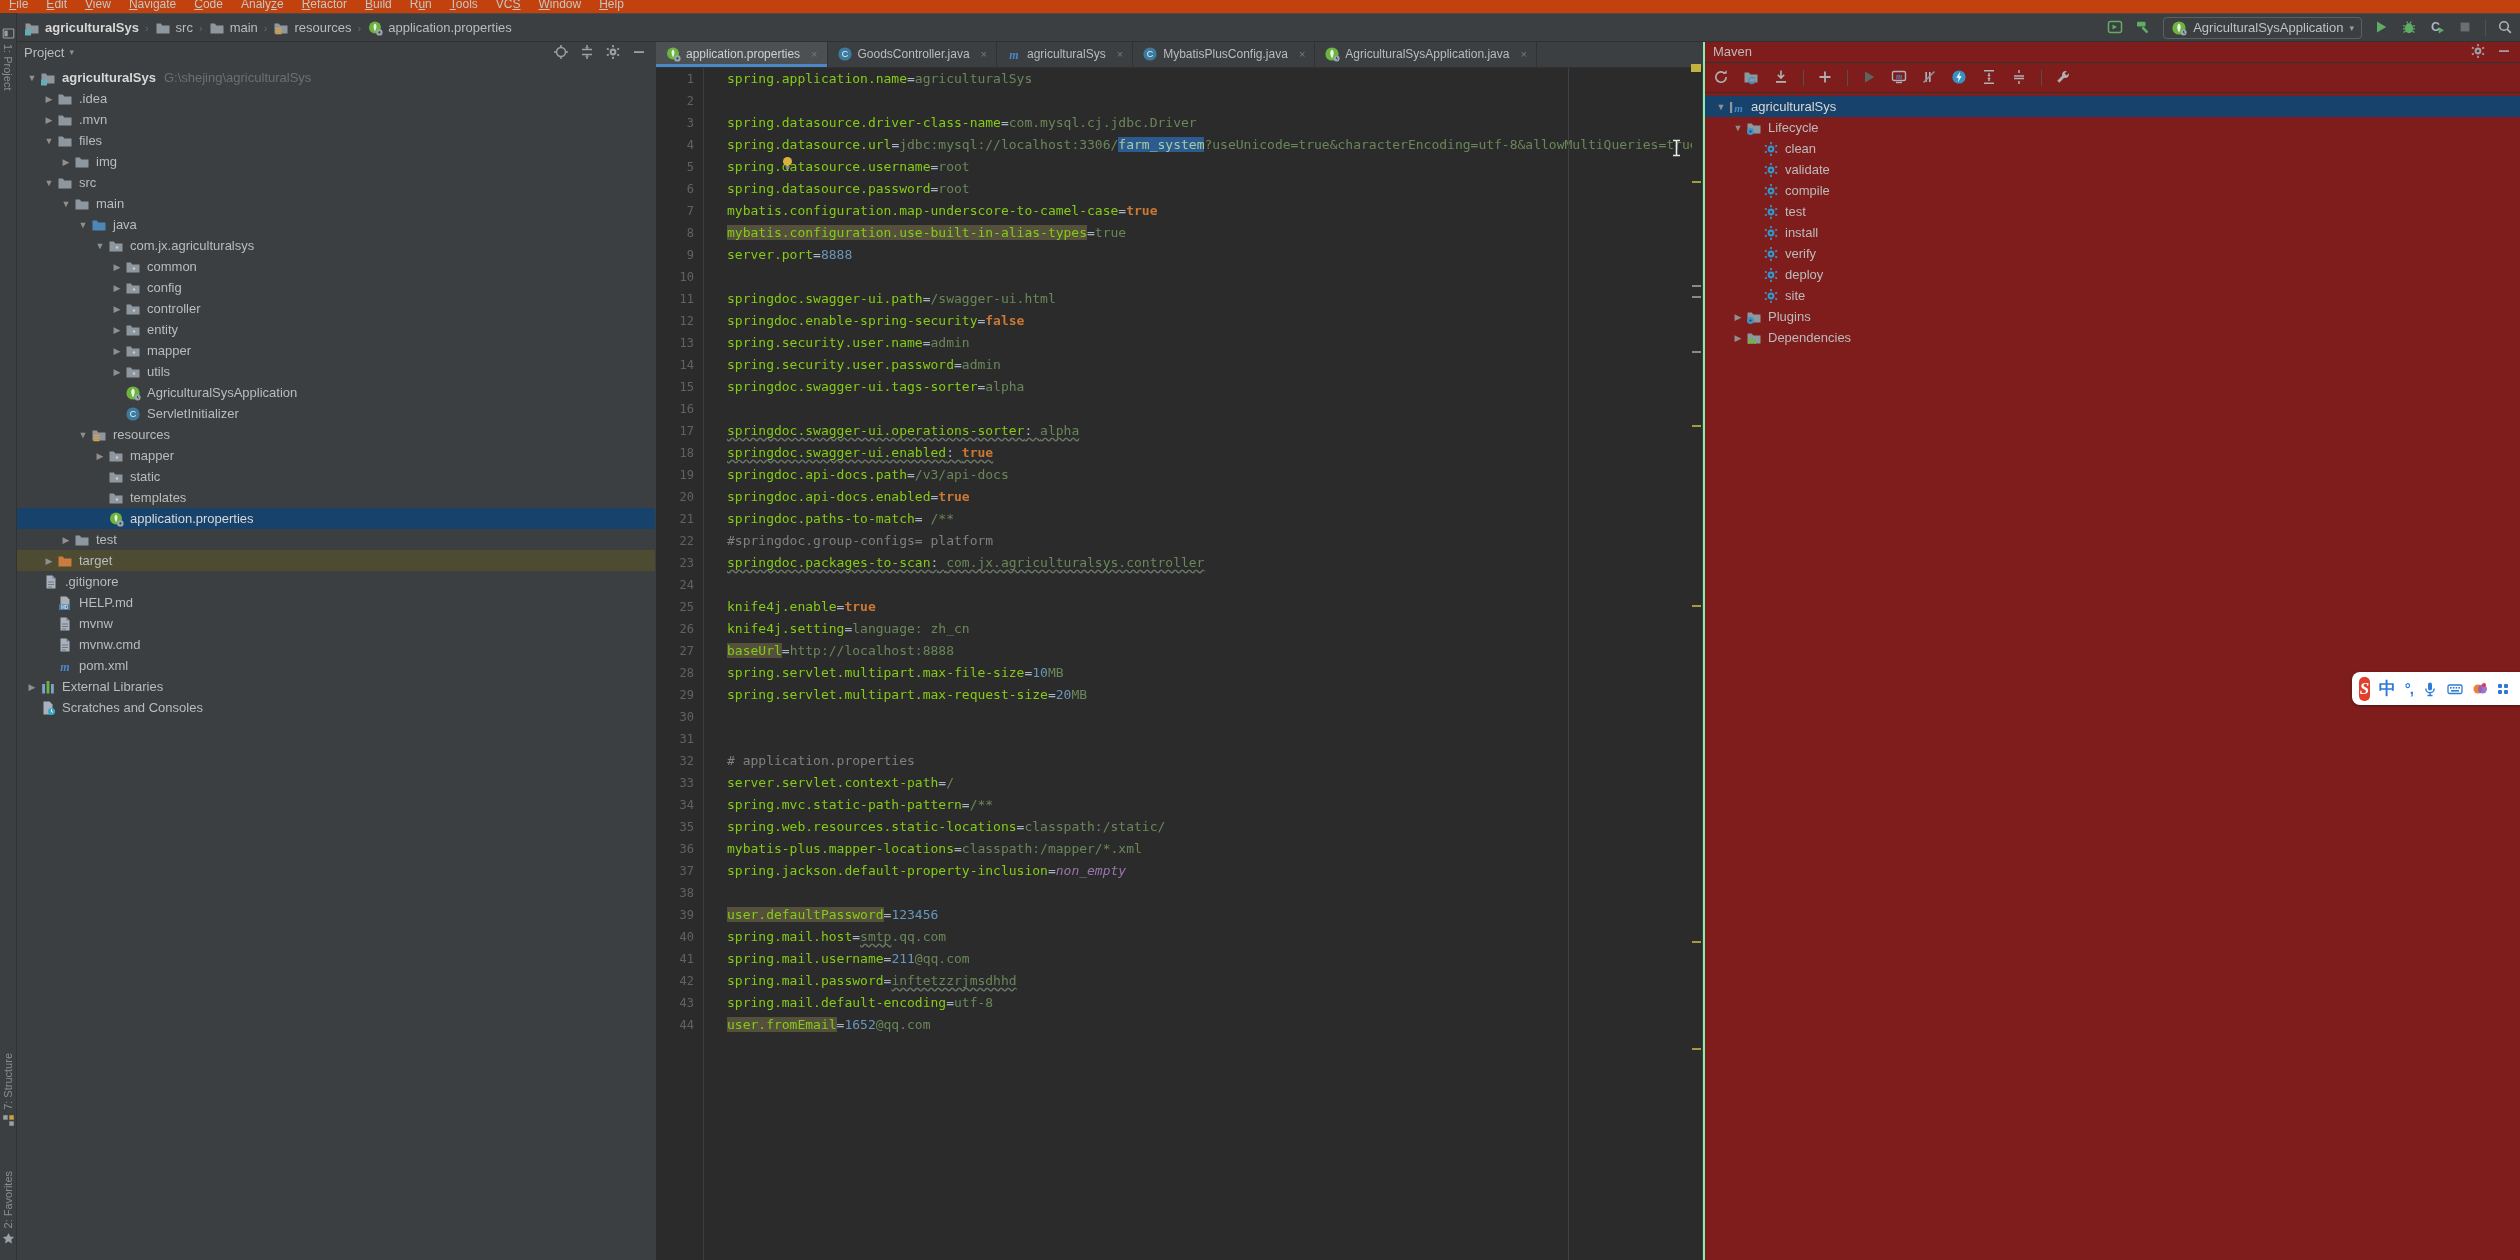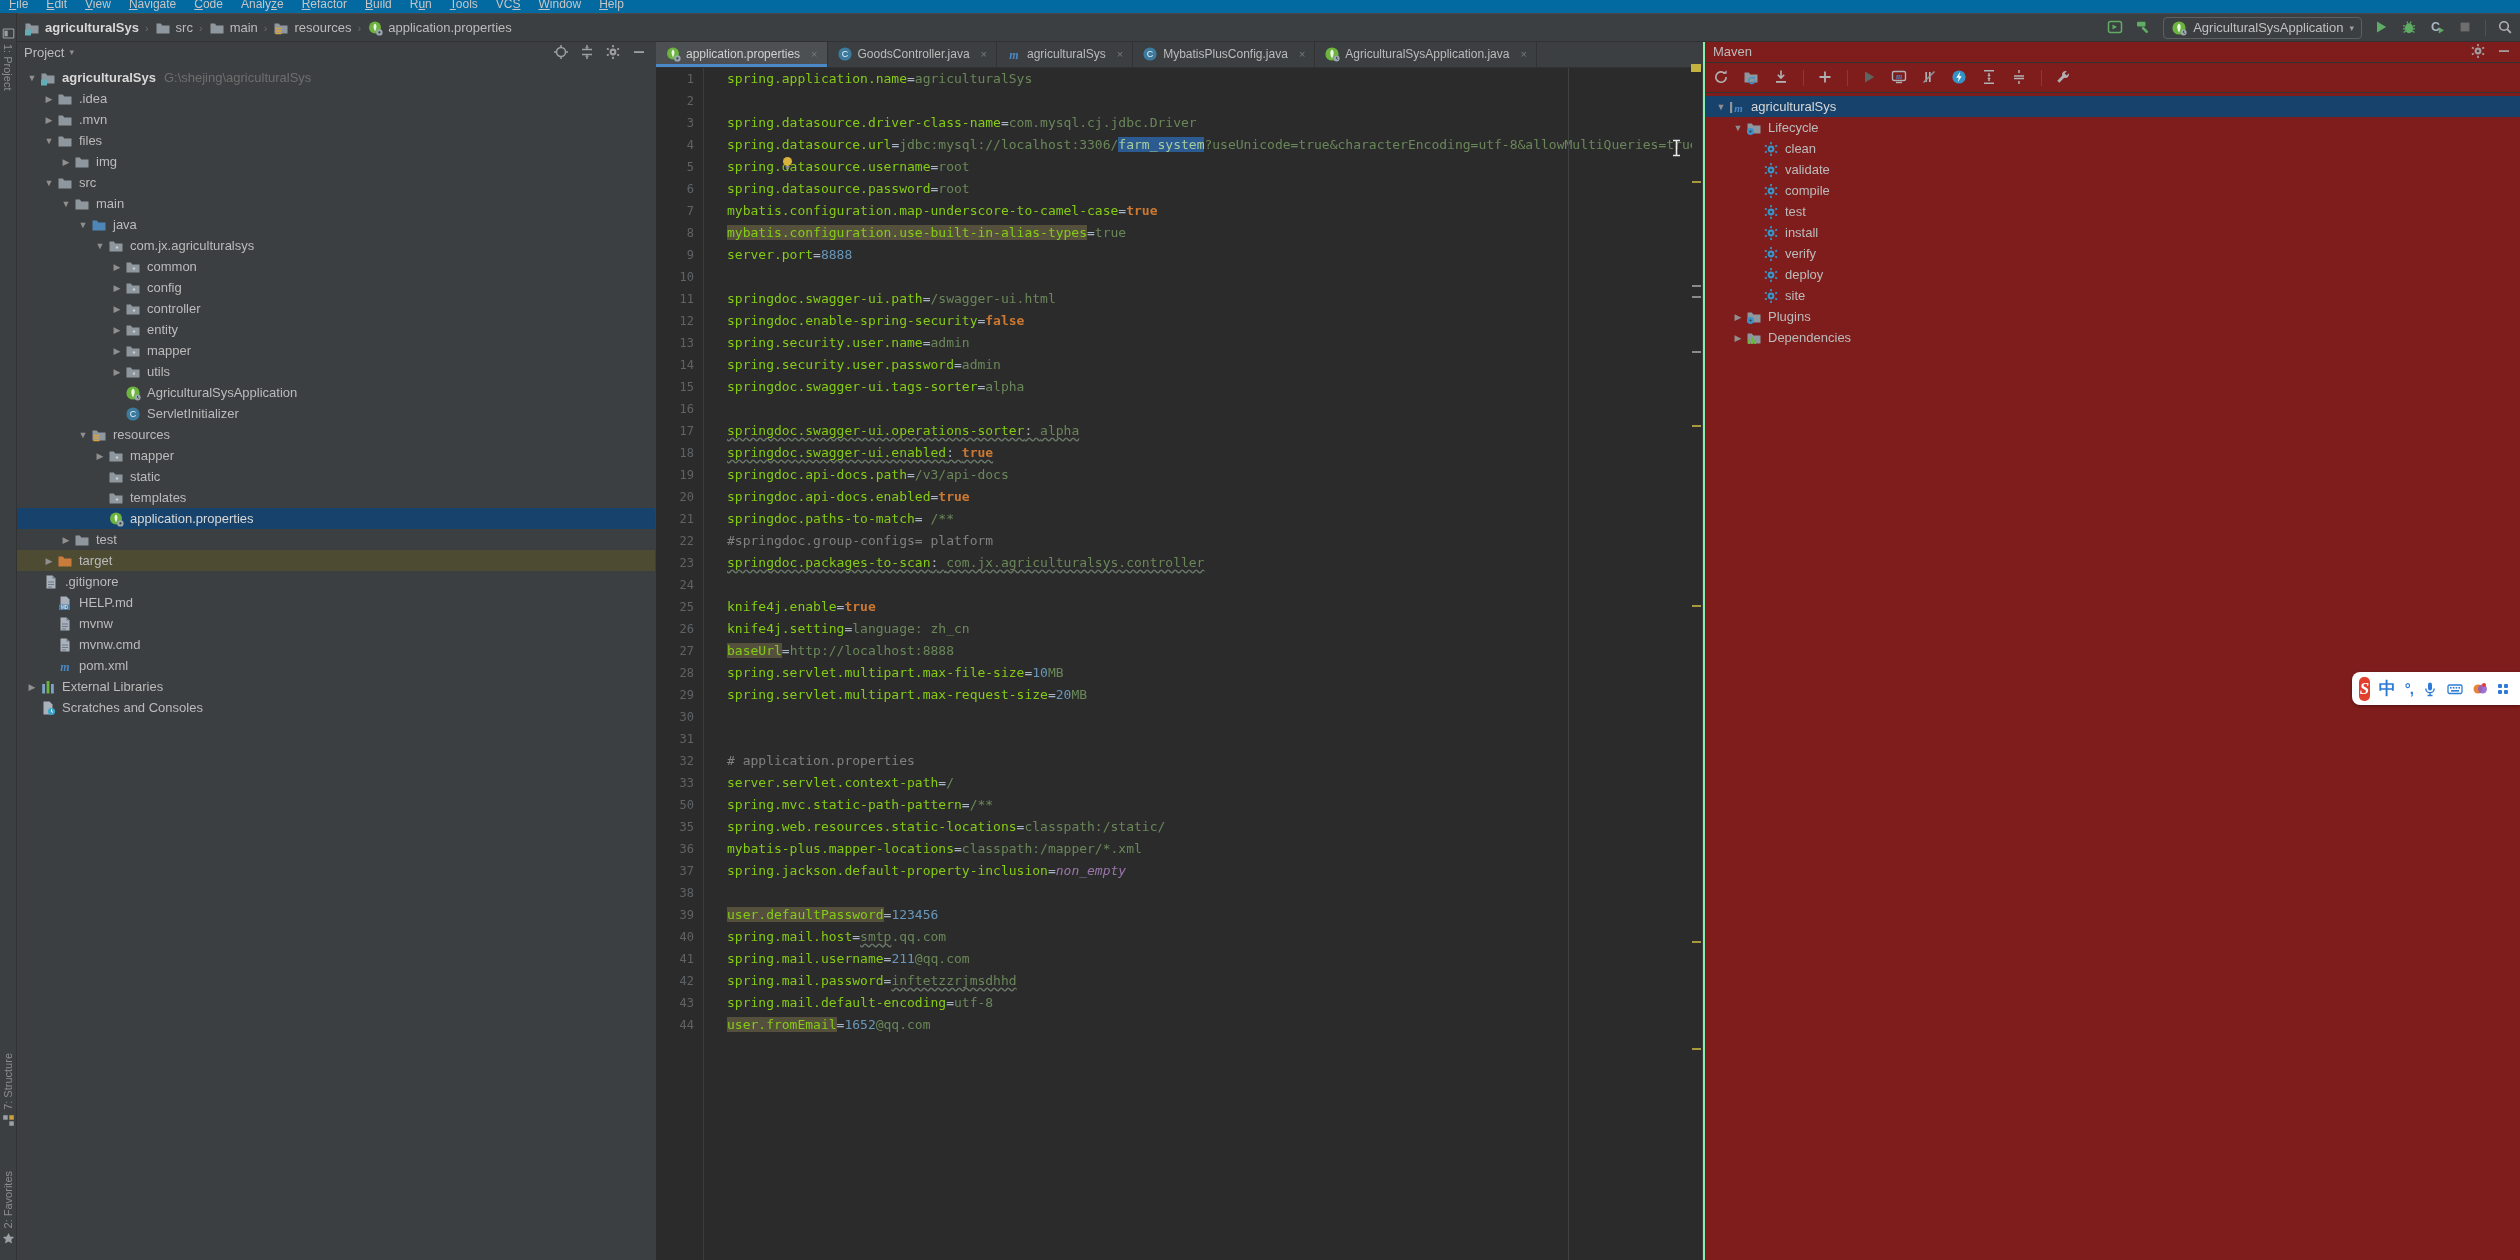--- a/index.html
+++ b/index.html
@@ -1,21 +1,21 @@
 <!DOCTYPE html>
 <html><head>
 <meta charset="utf-8">
 <style>
   html,body{margin:0;padding:0}
   body{width:2520px;height:1260px;background:#3C3F41;font-family:"Liberation Sans",sans-serif;
        color:#BBBBBB;overflow:hidden;position:relative;font-size:13px}
   svg{display:block}
 
   
-  #menubar{position:absolute;left:0;top:0;right:0;height:13px;background:#0369a1;overflow:hidden;z-index:6}
+  #menubar{position:absolute;left:0;top:0;right:0;height:13px;background:#c2410c;overflow:hidden;z-index:6}
   .mi{display:inline-block;padding:0 9px;font-size:12px;line-height:22px;position:relative;top:-7px;color:#C5C5C5}
   .mi u{text-decoration:underline}
 
   
   #toprow{position:absolute;left:16px;top:13px;right:0;height:27px;background:#3C3F41;
           border-top:1px solid #4A4A4A;border-bottom:1px solid #313131;z-index:5}
   #breadcrumbs{position:absolute;left:8px;top:0;height:27px;display:flex;align-items:center;font-size:13px}
   .crumb{display:flex;align-items:center;gap:5px;color:#BBBBBB}
   .crumb.first .clabel{font-weight:bold;color:#D8D8D8}
   .bsep{color:#6A6A6A;margin:0 6px;font-size:11px}
@@ -688,21 +688,21 @@
       <div class="gnum">24</div>
       <div class="gnum">25</div>
       <div class="gnum">26</div>
       <div class="gnum">27</div>
       <div class="gnum">28</div>
       <div class="gnum">29</div>
       <div class="gnum">30</div>
       <div class="gnum">31</div>
       <div class="gnum">32</div>
       <div class="gnum">33</div>
-      <div class="gnum">50</div>
+      <div class="gnum">34</div>
       <div class="gnum">35</div>
       <div class="gnum">36</div>
       <div class="gnum">37</div>
       <div class="gnum">38</div>
       <div class="gnum">39</div>
       <div class="gnum">40</div>
       <div class="gnum">41</div>
       <div class="gnum">42</div>
       <div class="gnum">43</div>
       <div class="gnum">44</div>

